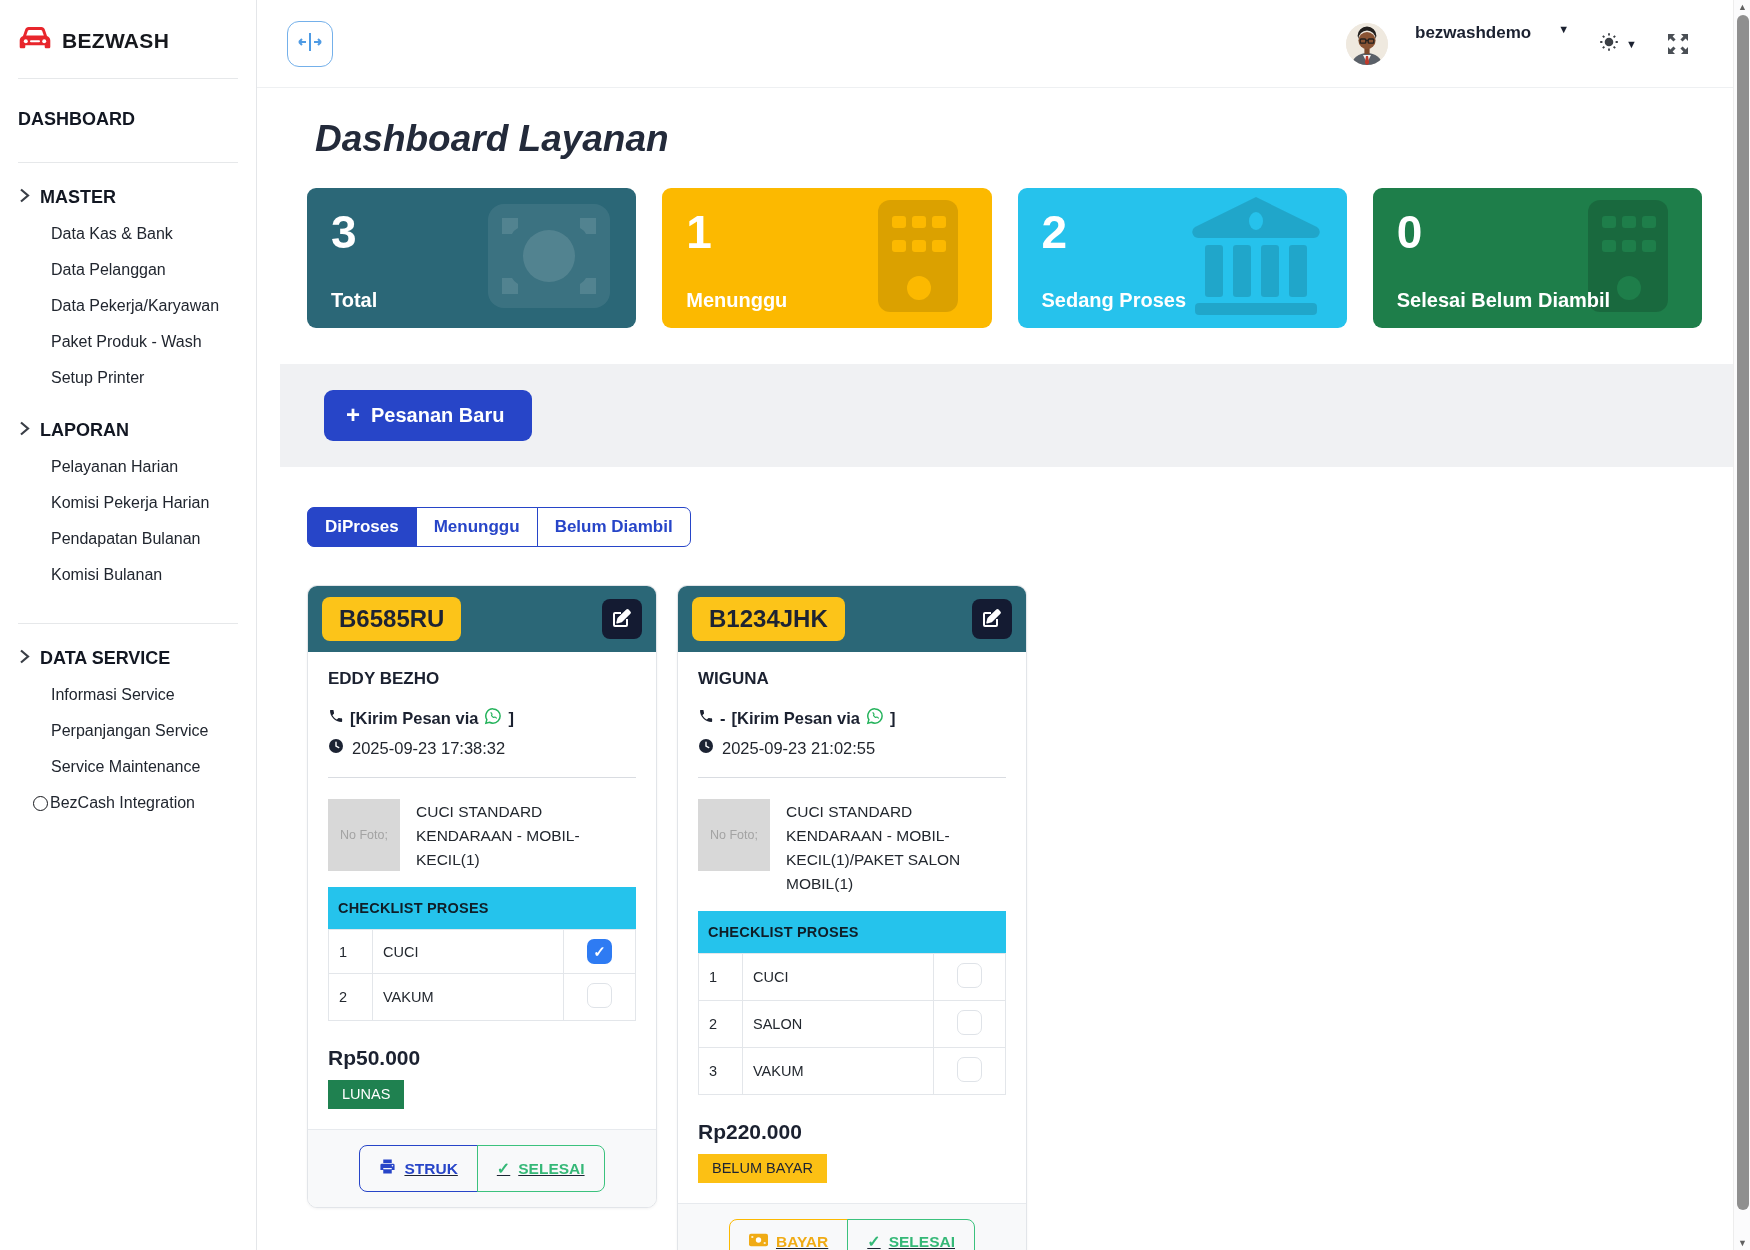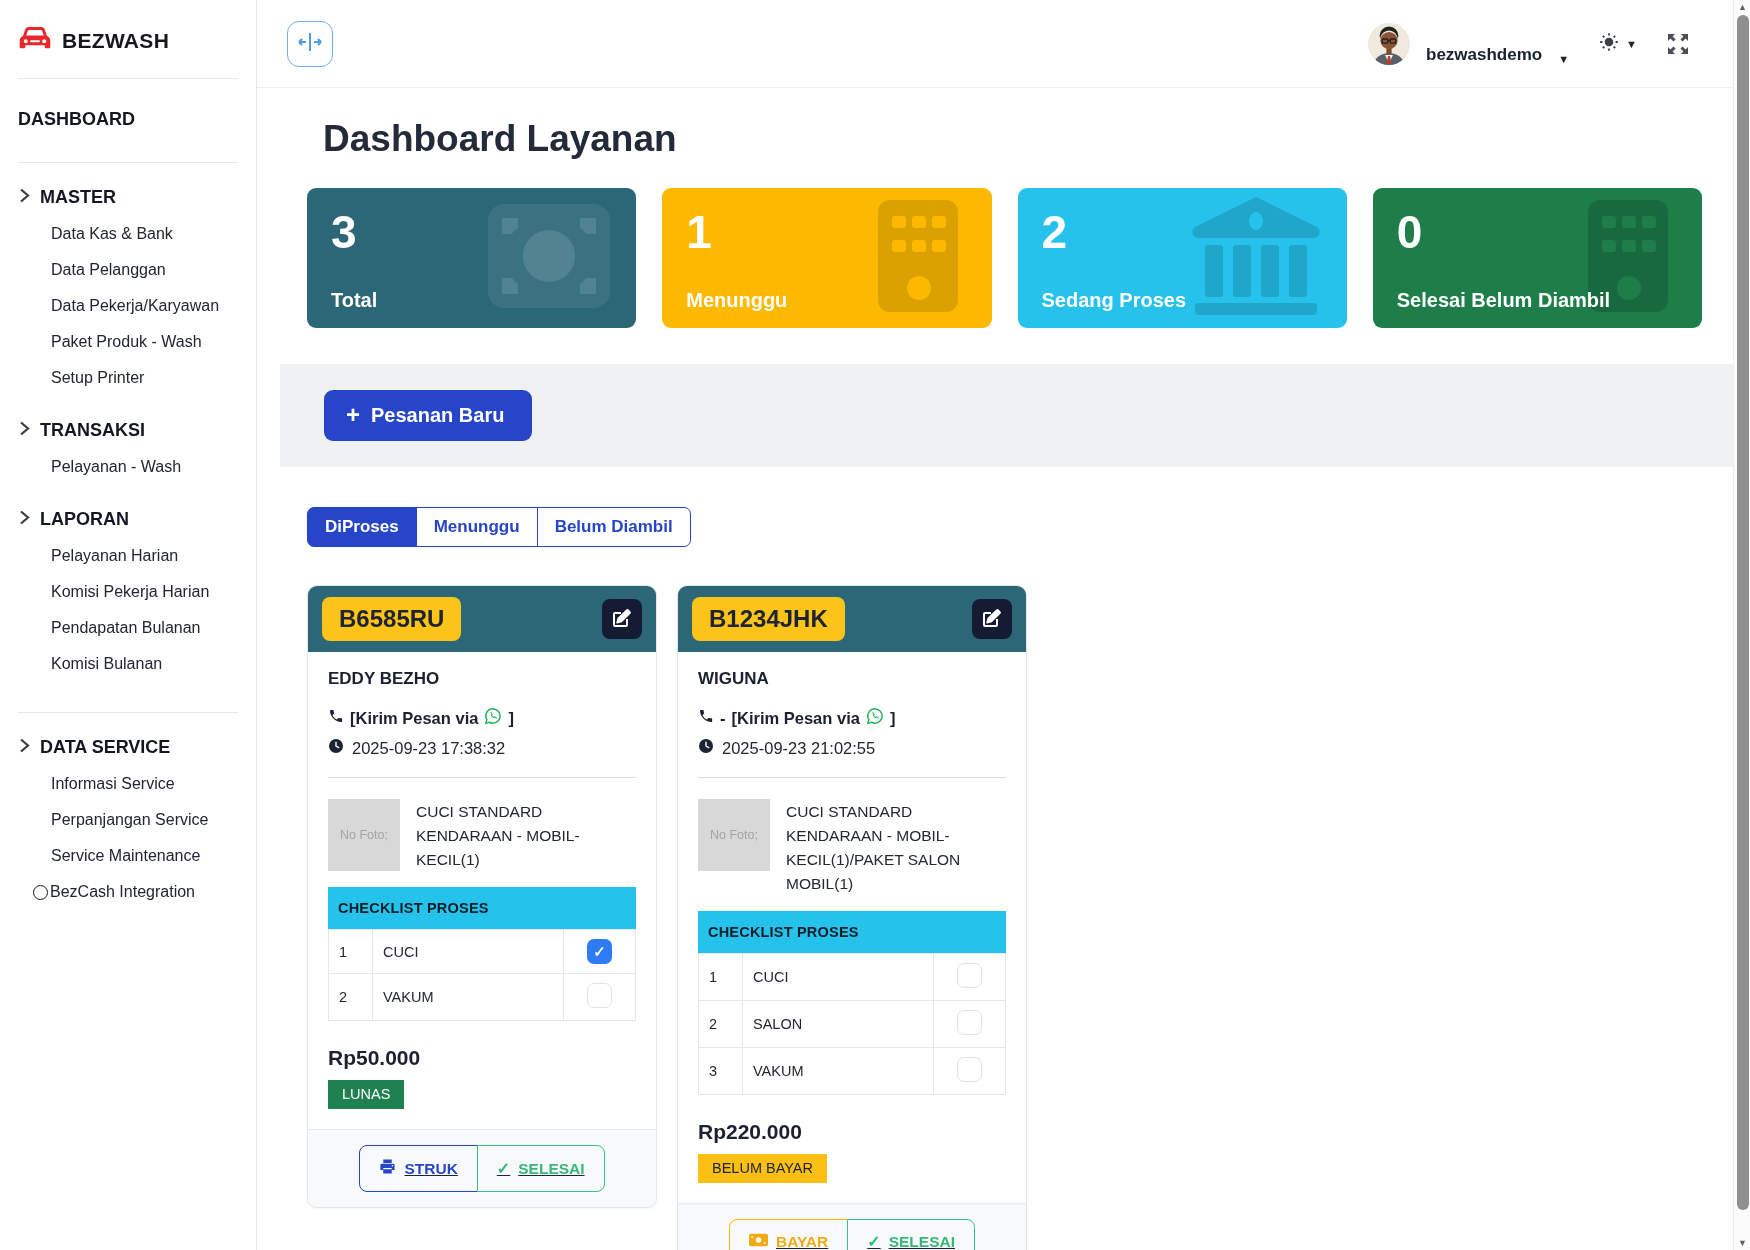--- a/index.html
+++ b/index.html
@@ -23,29 +23,29 @@
   .sb-items li.with-icon { display:flex; align-items:center; gap:2px; padding-left:0; margin-left:-18px; }
   .ring-icon { width:15px; height:15px; border:1.6px solid #16181d; border-radius:50%; display:inline-block; }
 
   
   .main { flex:1; display:flex; flex-direction:column; margin-right:17px; overflow:hidden; }
   .topbar { height:88px; min-height:88px; display:flex; align-items:center; justify-content:space-between;
             padding:0 44px 0 30px; border-bottom:1px solid #eef0f2; }
   .collapse-btn { width:46px; height:46px; border:1.6px solid #74b0ea; border-radius:12px; background:#fff;
                   display:flex; align-items:center; justify-content:center; cursor:pointer; }
   .top-right { display:flex; align-items:center; gap:30px; }
-  .user-chip { display:flex; align-items:flex-end; gap:16px; cursor:pointer; }
+  .user-chip { display:flex; align-items:flex-start; gap:27px; cursor:pointer; }
   .avatar { width:42px; height:42px; border-radius:50%; overflow:hidden; background:#efe9df; }
   .username { font-weight:800; font-size:17px; color:#1b2130; }
   .caret { font-size:11px; color:#1b2130; }
   .theme-toggle { display:flex; align-items:center; gap:7px; cursor:pointer; color:#3c4046; }
   .fs-btn { cursor:pointer; display:flex; }
 
   .content { padding:14px 31px 0 50px; flex:1; }
-  .page-title { font-size:37px; font-weight:700; color:#232a3a; margin:16px 16px 28px; }
+  .page-title { font-size:37px; font-weight:700; color:#232a3a; margin:16px 8px 28px;font-style:italic; }
 
   
   .stats { display:flex; gap:26px; }
   .stat { flex:1; height:140px; border-radius:9px; color:#fff; position:relative; padding:18px 24px; overflow:hidden; }
   .stat .num { font-size:46px; font-weight:800; line-height:1.15; }
   .stat .lbl { position:absolute; left:24px; bottom:16px; font-size:20px; font-weight:600; white-space:nowrap; }
   .stat .s-icon { position:absolute; right:26px; top:50%; transform:translateY(-50%); }
   .stat.teal  { background:#2b6777; }
   .stat.amber { background:#fcb900; }
   .stat.cyan  { background:#26c2ec; }
@@ -145,33 +145,20 @@
     </div>
     <ul class="sb-items">
       <li>Data Kas &amp; Bank</li>
       <li>Data Pelanggan</li>
       <li>Data Pekerja/Karyawan</li>
       <li>Paket Produk - Wash</li>
       <li>Setup Printer</li>
     </ul>
   </div>
 
-  <div class="sb-group">
-    <div class="group-head">
-      <span>
-        <svg width="13" height="15" viewBox="0 0 13 15" fill="none" stroke="#3a3f47" stroke-width="2.2">
-            <path d="M3 1.5 10 7.5 3 13.5"></path>
-          </svg>
-      </span>
-      <span>TRANSAKSI</span>
-    </div>
-    <ul class="sb-items">
-      <li>Pelayanan - Wash</li>
-    </ul>
-  </div>
 
   <div class="sb-group">
     <div class="group-head">
       <span>
         <svg width="13" height="15" viewBox="0 0 13 15" fill="none" stroke="#3a3f47" stroke-width="2.2">
             <path d="M3 1.5 10 7.5 3 13.5"></path>
           </svg>
       </span>
       <span>LAPORAN</span>
     </div>

